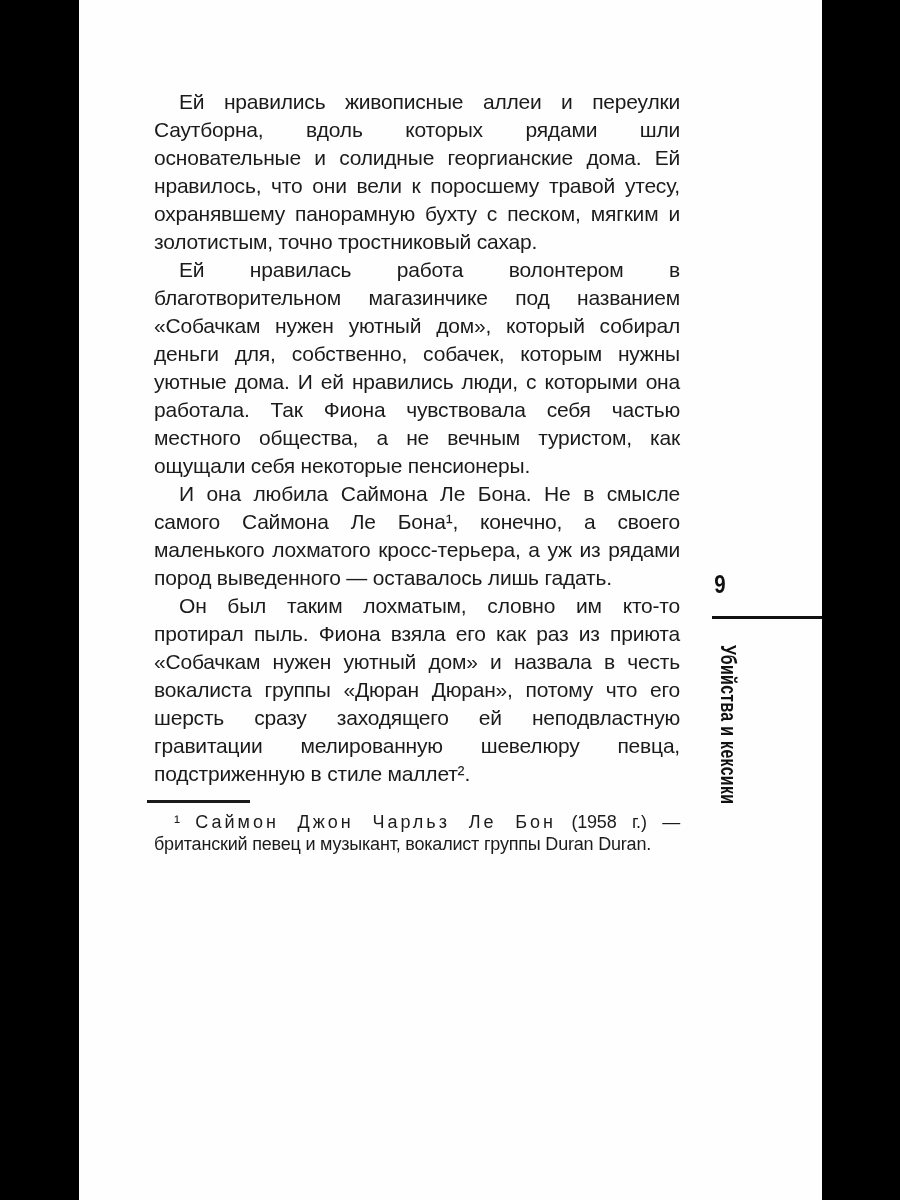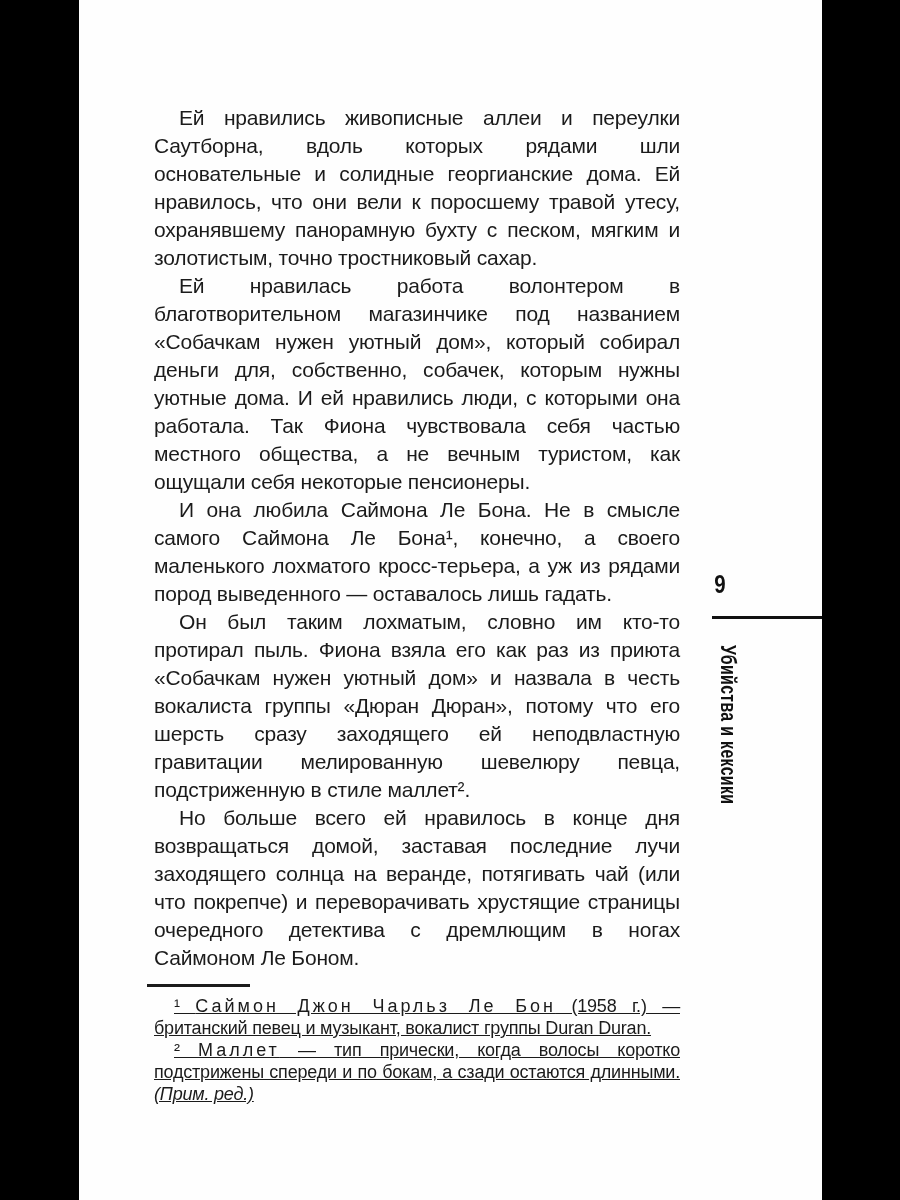--- a/index.html
+++ b/index.html
@@ -17,21 +17,21 @@
     top: 0;
     height: 1200px;
     background: #000;
   }
   .bar.left  { left: 0;     width: 79px; }
   .bar.right { left: 822px; width: 78px; }
 
   .body-column {
     position: absolute;
     left: 154px;
-    top: 104px;
+    top: 88px;
     width: 526px;
   }
   .body-column p.para {
     margin: 0;
     font-size: 21px;
     line-height: 28px;
     letter-spacing: -0.2px;
     text-align: justify;
     text-indent: 25px;
   }
@@ -41,21 +41,20 @@
     background: #1b1b1b;
     margin: 12px 0 8px -7px;
   }
   .footnotes p.fn {
     margin: 0;
     font-size: 18px;
     line-height: 22px;
     letter-spacing: -0.2px;
     text-align: justify;
     text-indent: 20px;
-    text-decoration: underline;
   }
   .fn .spaced { letter-spacing: 3px; }
   .fn .editor-note { font-style: italic; }
 
   .page-number {
     position: absolute;
     left: 700px;
     top: 570px;
     width: 40px;
     text-align: center;
@@ -94,30 +93,26 @@
 <div class="canvas">
 
   <div class="bar left"></div>
   <div class="bar right"></div>
 
   <div class="body-column">
     <p class="para">Ей нравились живописные аллеи и переулки Саутборна, вдоль которых рядами шли основательные и солидные георгианские дома. Ей нравилось, что они вели к поросшему травой утесу, охранявшему панорамную бухту с песком, мягким и золотистым, точно тростниковый сахар.</p>
     <p class="para">Ей нравилась работа волонтером в благотворительном магазинчике под названием «Собачкам нужен уютный дом», который собирал деньги для, собственно, собачек, которым нужны уютные дома. И ей нравились люди, с которыми она работала. Так Фиона чувствовала себя частью местного общества, а не вечным туристом, как ощущали себя некоторые пенсионеры.</p>
     <p class="para">И она любила Саймона Ле Бона. Не в смысле самого Саймона Ле Бона¹, конечно, а своего маленького лохматого кросс-терьера, а уж из рядами пород выведенного — оставалось лишь гадать.</p>
     <p class="para">Он был таким лохматым, словно им кто-то протирал пыль. Фиона взяла его как раз из приюта «Собачкам нужен уютный дом» и назвала в честь вокалиста группы «Дюран Дюран», потому что его шерсть сразу заходящего ей неподвластную гравитации мелированную шевелюру певца, подстриженную в стиле маллет².</p>
-    <p class="para">Но больше всего ей нравилось в конце дня возвращаться домой, заставая последние лучи заходящего солнца на веранде, потягивать чай (или что покрепче) и переворачивать хрустящие страницы очередного детектива с дремлющим в ногах Саймоном Ле Боном.</p>
 
     <div class="fn-separator"></div>
 
     <div class="footnotes">
       <p class="fn">
         <span>¹ </span><span class="spaced">Саймон Джон Чарльз Ле Бон</span><span> (1958 г.) — британский певец и музыкант, вокалист группы Duran Duran.</span>
-      </p>
-      <p class="fn">
-        <span>² </span><span class="spaced">Маллет</span><span> — тип прически, когда волосы коротко подстрижены спереди и по бокам, а сзади остаются длинными. </span><span class="editor-note">(Прим. ред.)</span>
       </p>
     </div>
   </div>
 
   <div class="page-number">9</div>
   <div class="margin-rule"></div>
   <div class="vertical-title">Убийства и кексики</div>
 
 </div>
 

